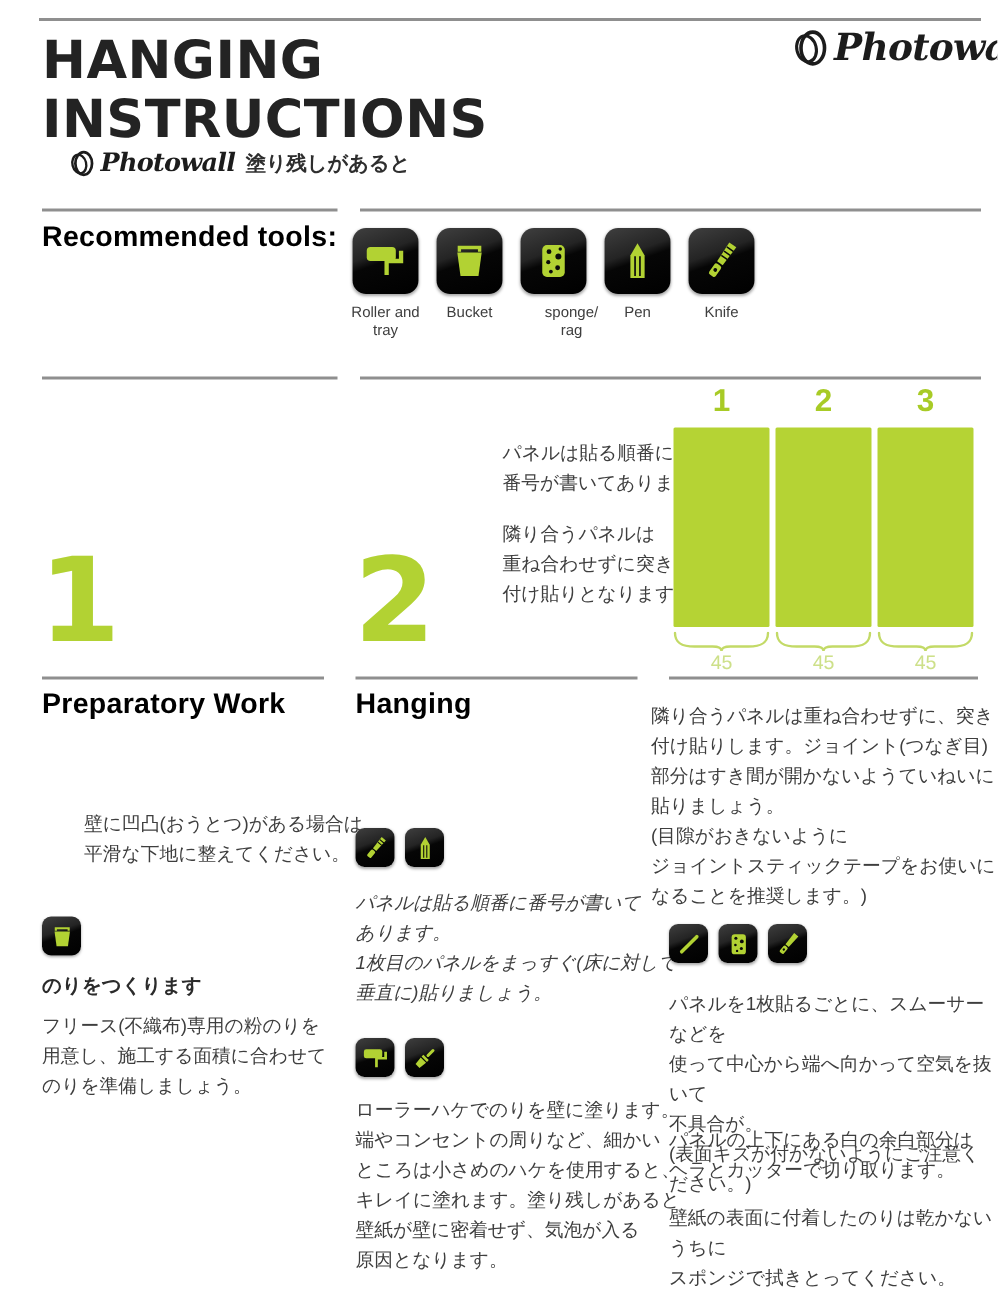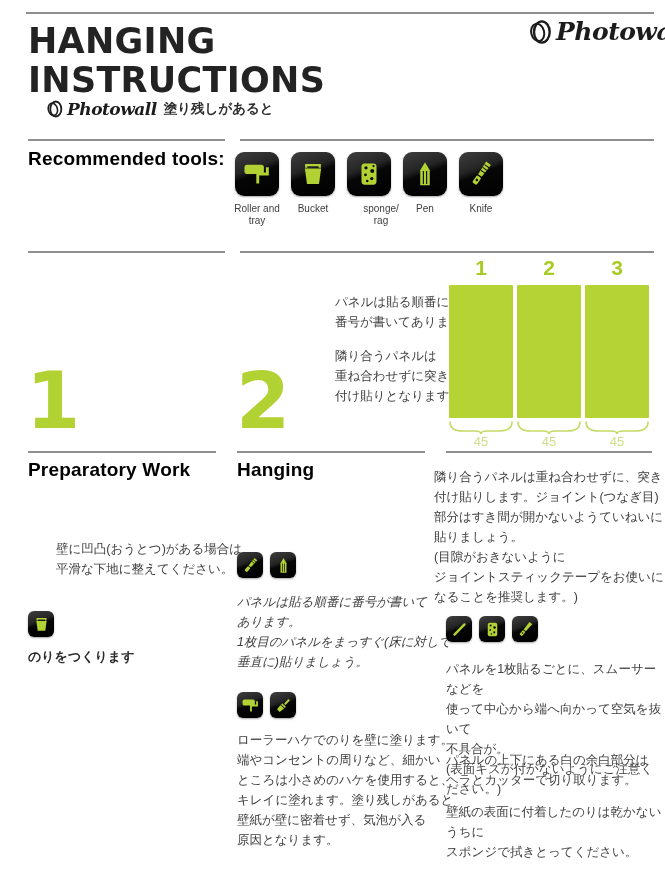--- a/index.html
+++ b/index.html
@@ -170,20 +170,23 @@
 平滑な下地に整えてください。</div>
 
   <div class="tile tile-sm" style="top:611px;left:28px;">
     <svg width="19" height="19" viewBox="0 0 24 24">
       <path class="glyph" d="M5.5 7.5 h13 l-1.7 12.5 h-9.6 z"></path>
       <path class="gstroke" d="M6.6 7 v-2.2 h10.8 V7" stroke-width="1.8"></path>
     </svg>
   </div>
 
   <div class="abs jp-bold" style="top:648px;left:28px;">のりをつくります</div>
+  <div class="abs body-text pre" style="top:674px;left:28px;">フリース(不織布)専用の粉のりを
+用意し、施工する面積に合わせて
+のりを準備しましょう。</div>
 
 
   <div class="tile tile-sm" style="top:552px;left:237px;">
     <svg width="19" height="19" viewBox="0 0 24 24">
       <g transform="rotate(40 12 12)">
         <path class="glyph" d="M9.7 1.5 h4.6 l-0.5 12 h-3.6 z"></path>
         <rect class="glyph" x="9.9" y="14.5" width="4.2" height="7" rx="1.2"></rect>
         <path class="dstroke" d="M10 4.2 h4.4 M10.1 6.9 h4.2" stroke-width="0.9"></path>
       </g>
     </svg>

